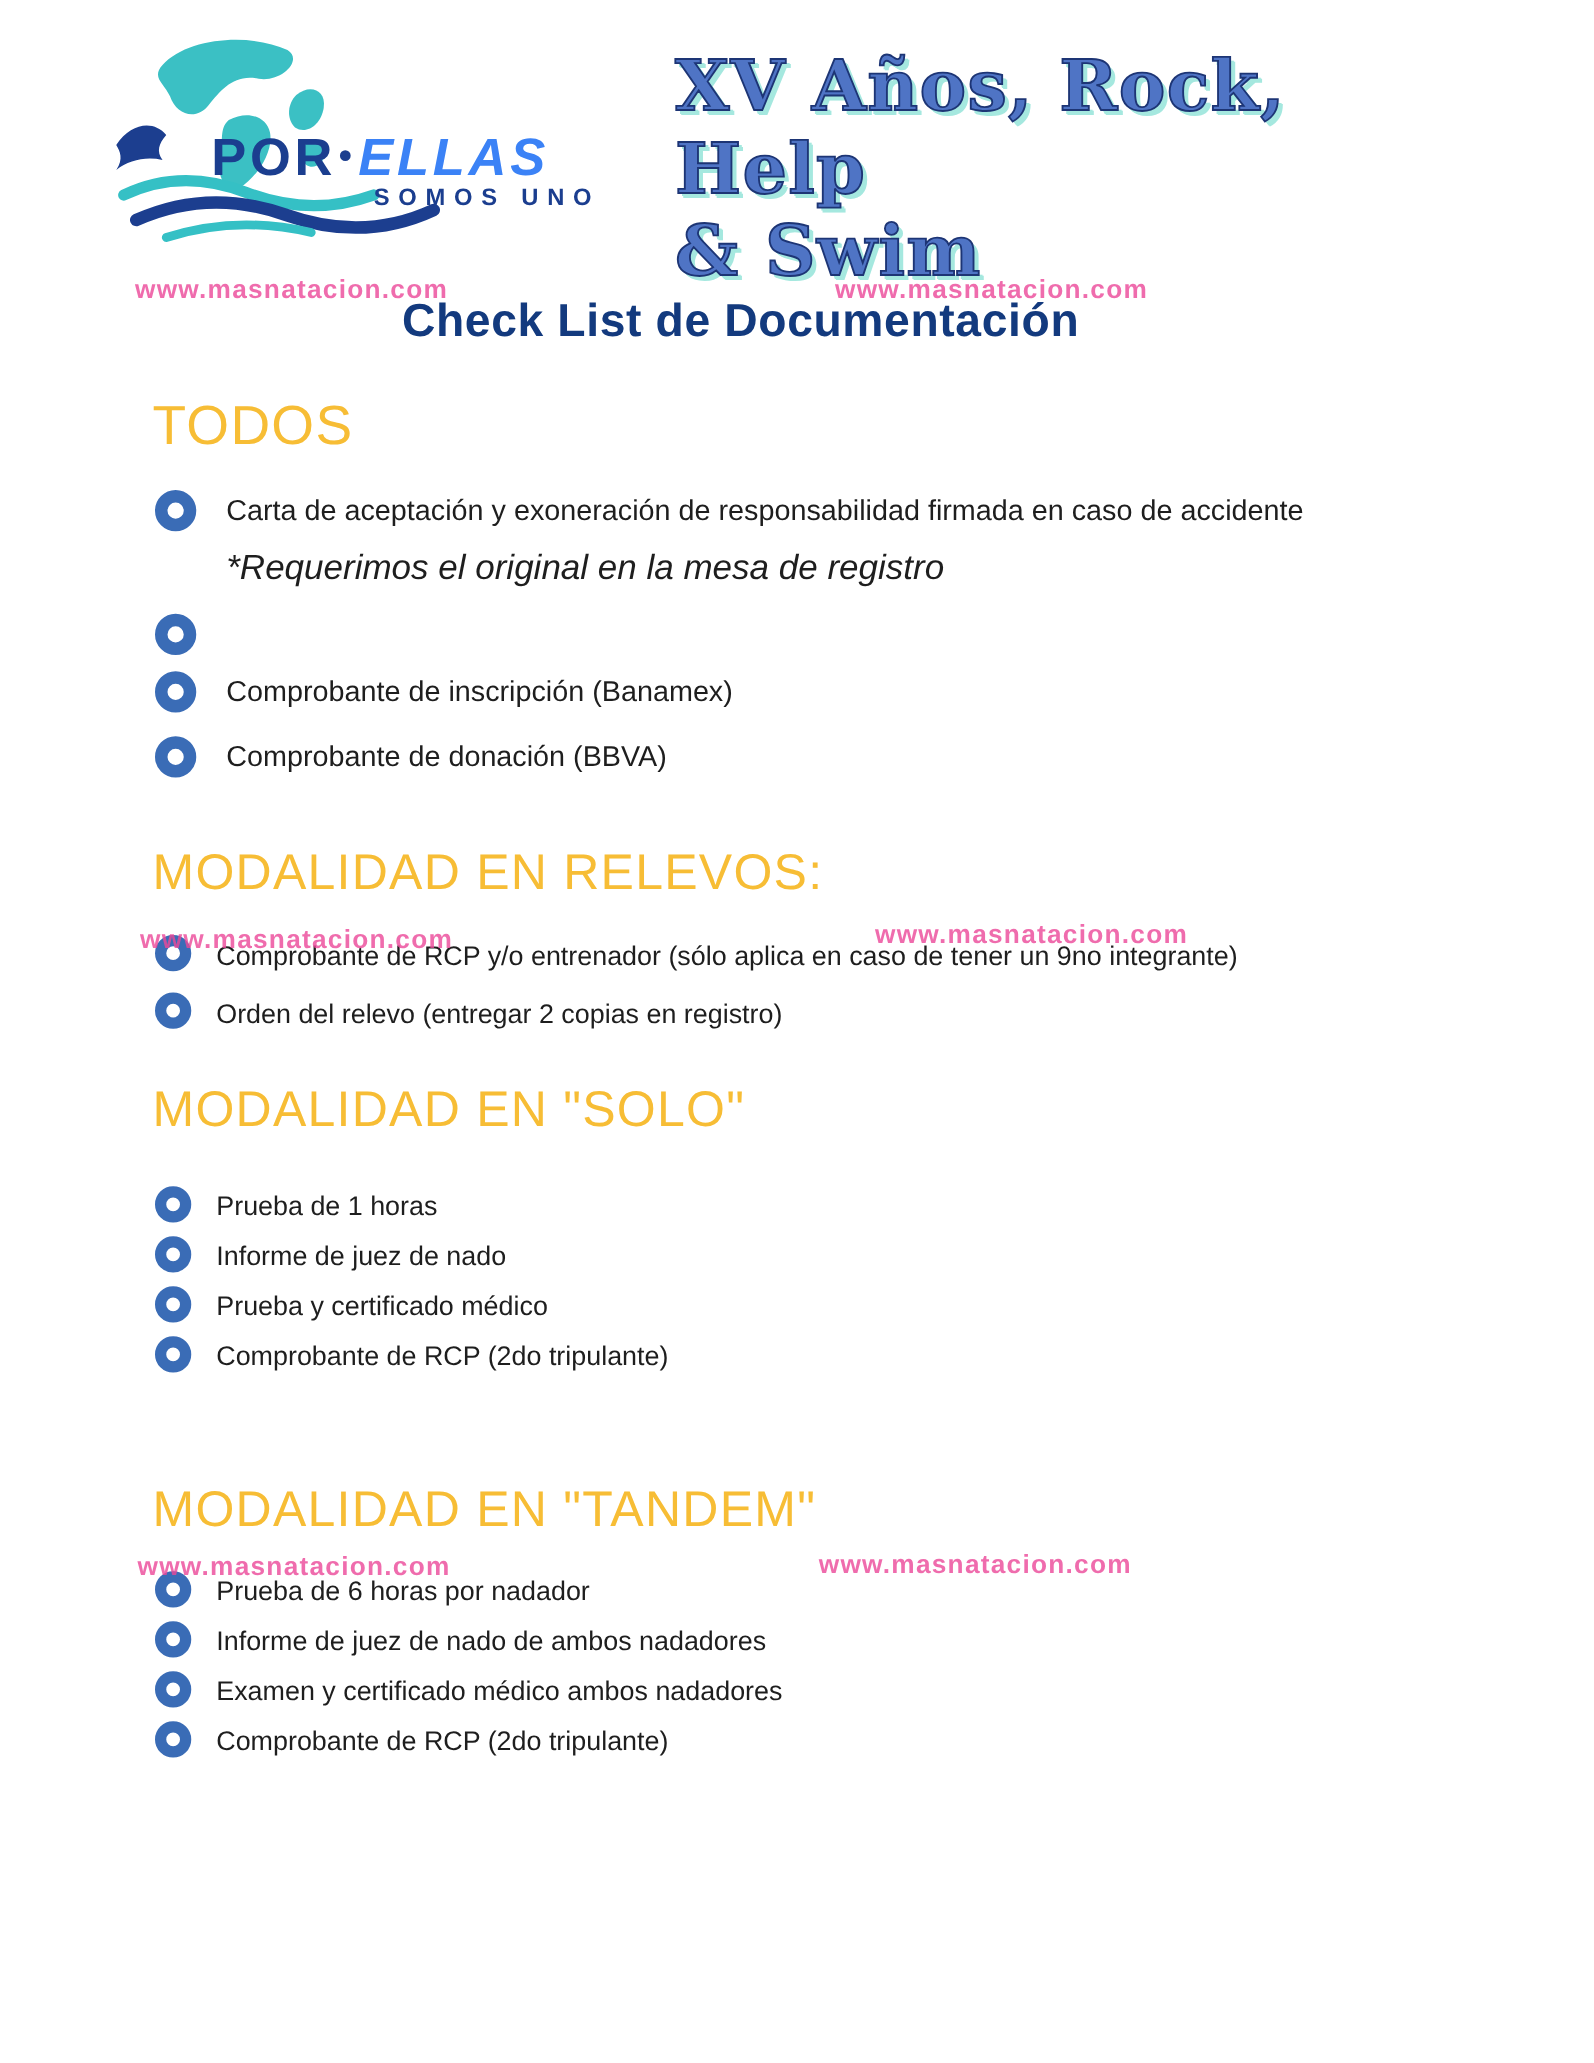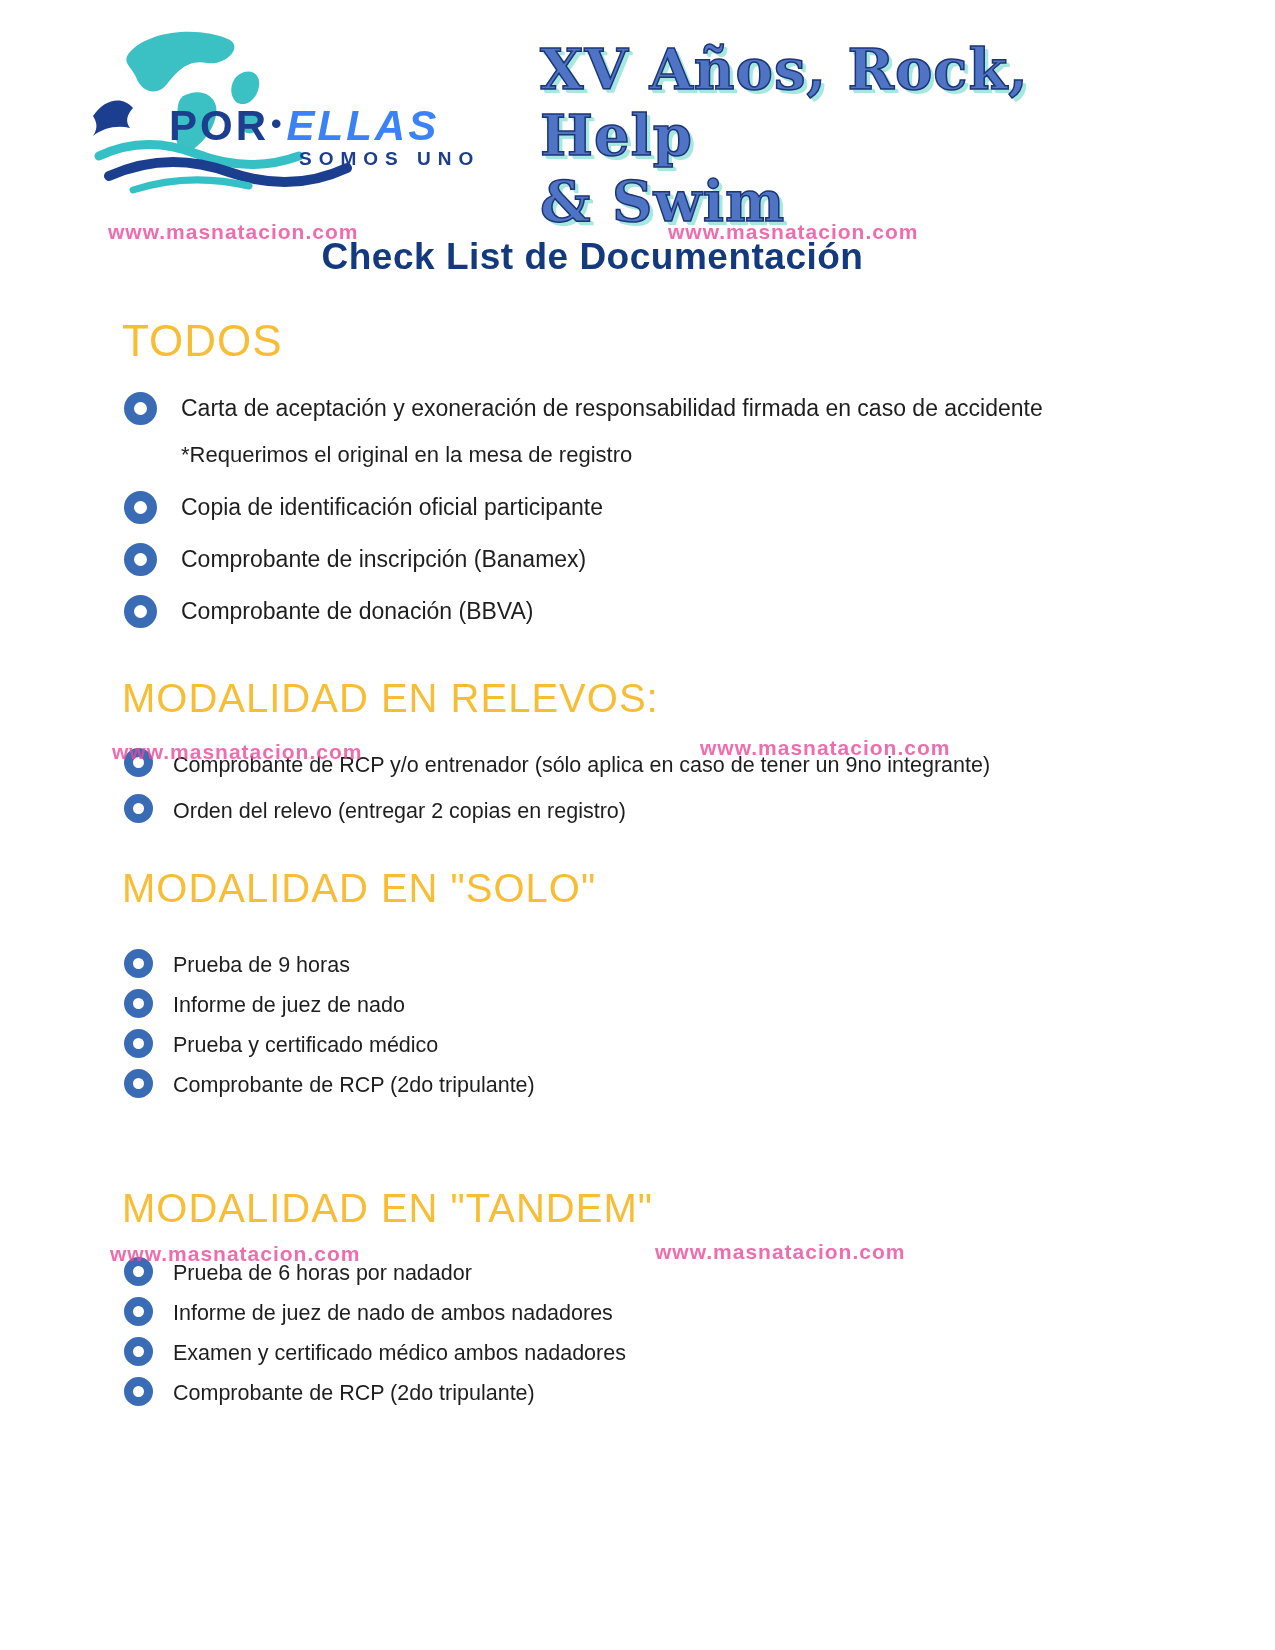--- a/index.html
+++ b/index.html
@@ -55,21 +55,21 @@
   .l-todos .row{margin-bottom:6px;}
   .l-todos .itxt{font-size:23px;line-height:46px;max-width:880px;}
   .l-relevos{top:742px;}
   .l-relevos .itxt{font-size:21.5px;line-height:46px;max-width:930px;}
   .l-solo{top:945px;}
   .l-solo .itxt{font-size:21.5px;line-height:40px;max-width:930px;}
   .l-solo .ring.small{margin-top:4px;}
   .l-tandem{top:1253px;}
   .l-tandem .itxt{font-size:21.5px;line-height:40px;max-width:930px;}
   .l-tandem .ring.small{margin-top:4px;}
-  .note{font-size:22px;}
+  .note{font-style:italic;font-size:28px;}
 </style>
 </head>
 <body>
 
 <div class="logo">
   <svg width="400" height="180" viewBox="0 0 400 180">
 
     <path d="M45,32 C65,10 115,6 145,20 C158,28 140,46 122,43 C102,39 92,52 82,64 C72,77 56,72 51,57 C46,46 36,42 45,32 Z" fill="#3BC0C4"></path>
     <path d="M98,76 C113,68 128,73 131,86 C134,102 120,122 107,130 C96,135 88,122 91,106 C94,93 90,83 98,76 Z" fill="#3BC0C4"></path>
     <path d="M152,56 C163,47 176,52 174,66 C172,80 160,88 151,82 C144,75 145,63 152,56 Z" fill="#3BC0C4"></path>
@@ -102,21 +102,20 @@
 <div class="doc-title">Check List de Documentación</div>
 
 <div class="sec-heading h-todos">TODOS</div>
 <div class="list l-todos">
   <div class="row">
     <span class="ring big"></span>
     <span class="itxt"><span>Carta de aceptación y exoneración de responsabilidad firmada en caso de accidente </span><span class="note">*Requerimos el original en la mesa de registro</span></span>
   </div>
   <div class="row">
     <span class="ring big"></span>
-    <span class="itxt">Copia de identificación oficial participante</span>
   </div>
   <div class="row">
     <span class="ring big"></span>
     <span class="itxt">Comprobante de inscripción (Banamex)</span>
   </div>
   <div class="row">
     <span class="ring big"></span>
     <span class="itxt">Comprobante de donación (BBVA)</span>
   </div>
 </div>
@@ -130,21 +129,21 @@
   <div class="row">
     <span class="ring small"></span>
     <span class="itxt">Orden del relevo (entregar 2 copias en registro)</span>
   </div>
 </div>
 
 <div class="sec-heading h-solo">MODALIDAD EN "SOLO"</div>
 <div class="list l-solo">
   <div class="row">
     <span class="ring small"></span>
-    <span class="itxt">Prueba de 9 horas</span>
+    <span class="itxt">Prueba de 1 horas</span>
   </div>
   <div class="row">
     <span class="ring small"></span>
     <span class="itxt">Informe de juez de nado</span>
   </div>
   <div class="row">
     <span class="ring small"></span>
     <span class="itxt">Prueba y certificado médico</span>
   </div>
   <div class="row">

